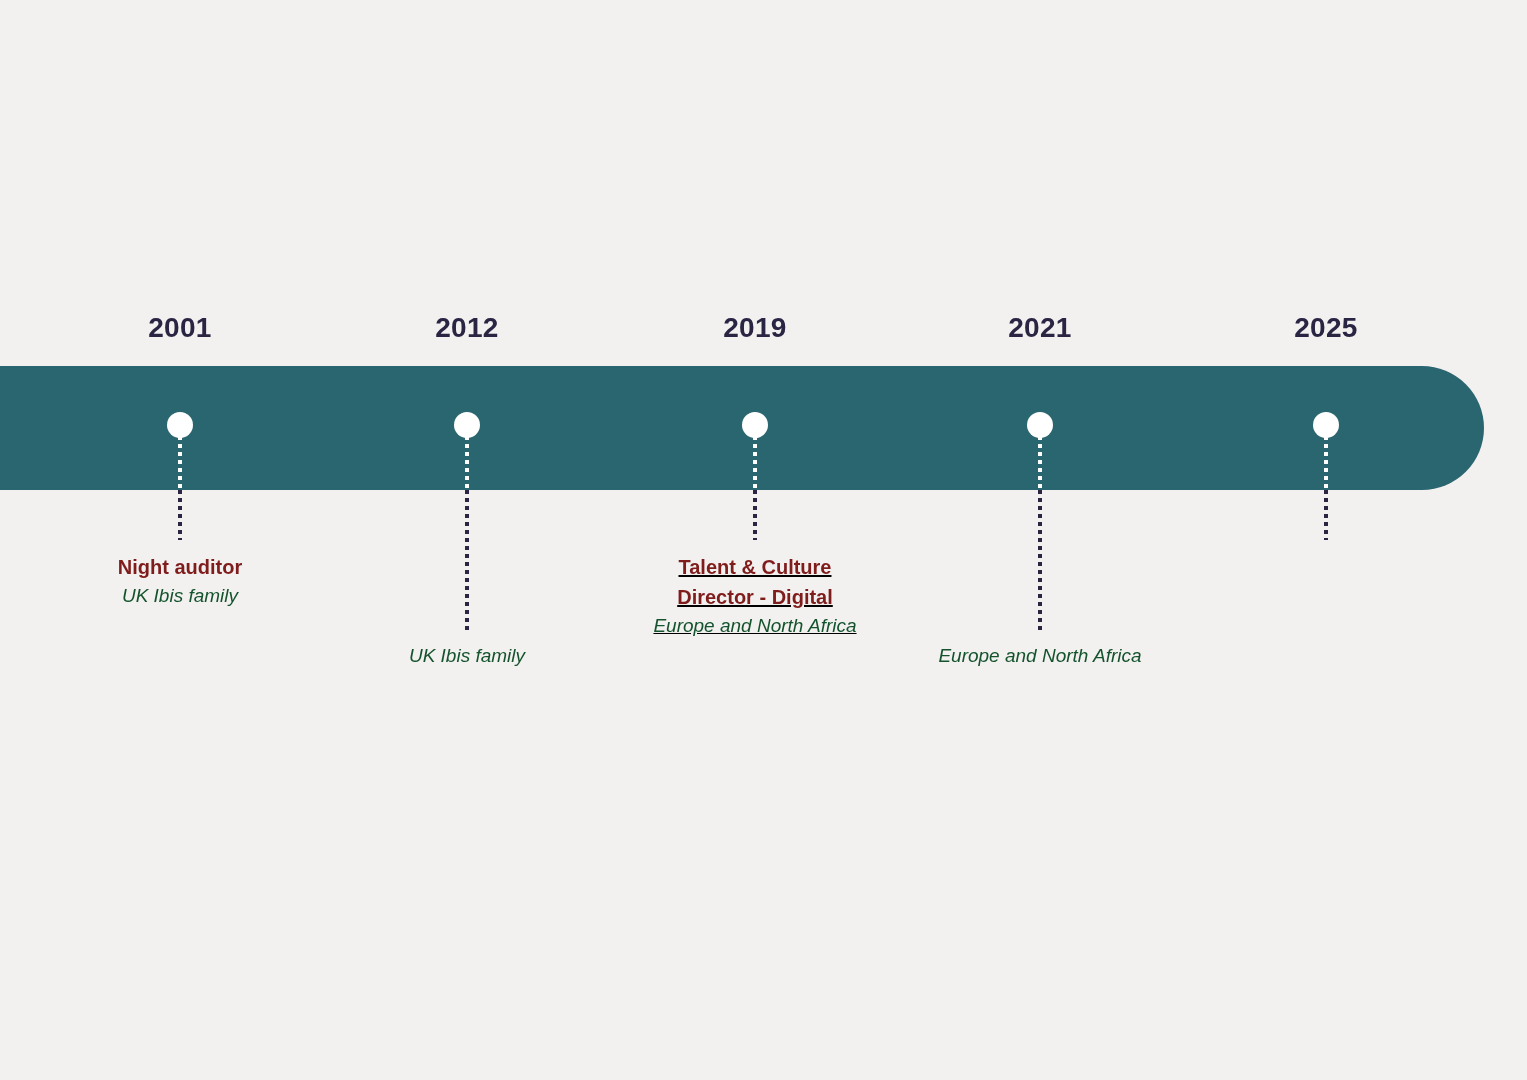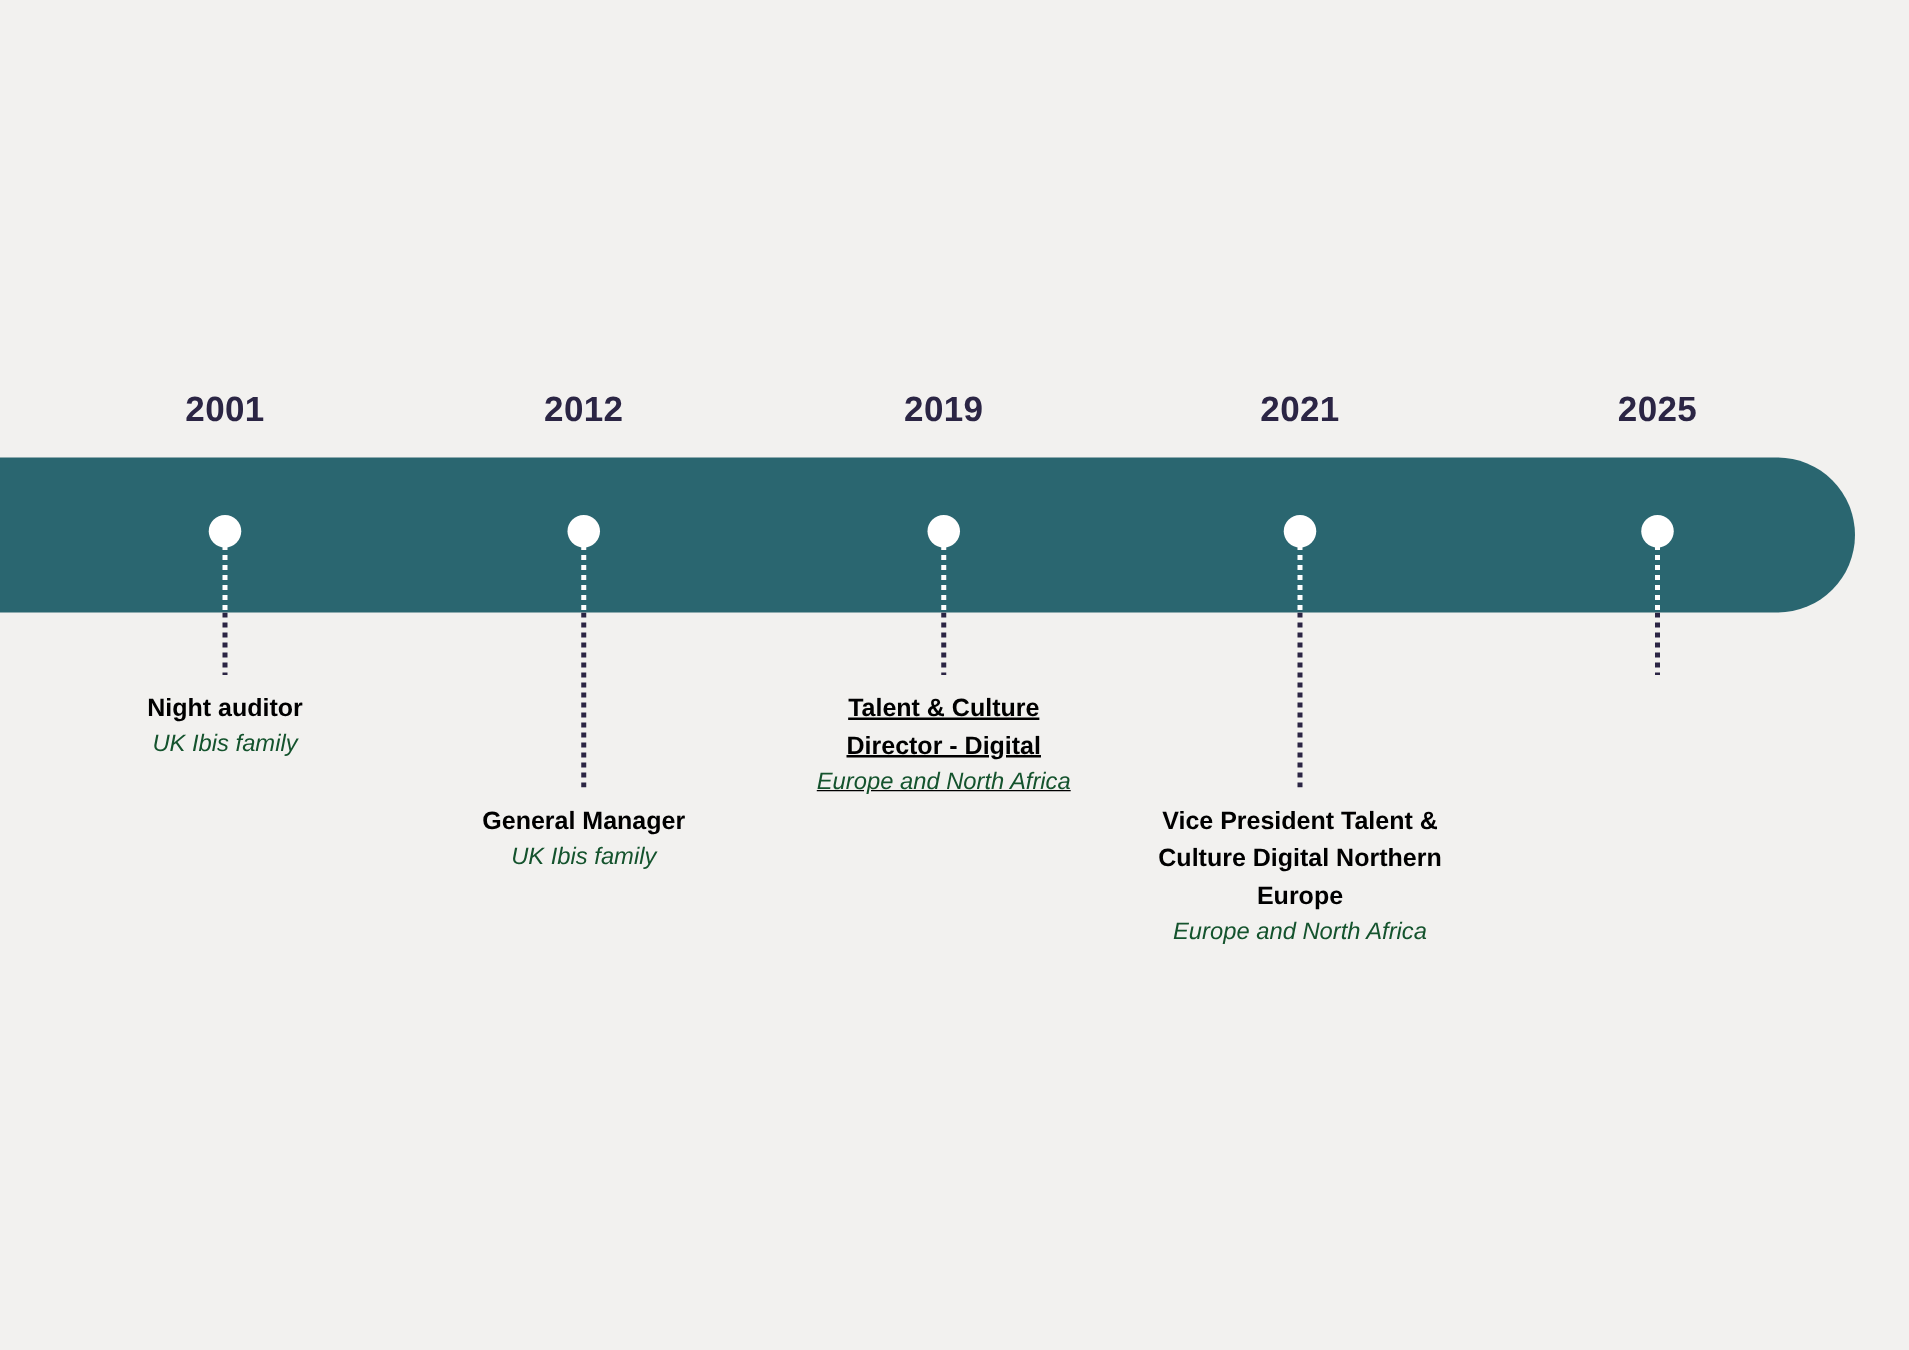--- a/index.html
+++ b/index.html
@@ -95,21 +95,21 @@
   }
 
   .label {
     position: absolute;
     text-align: center;
   }
 
   .label .role {
     font-size: 20px;
     font-weight: bold;
-    color: #000000;
+    color: #7f1d1d;
     line-height: 30px;
     margin: 0;
   }
 
   .label .scope {
     font-size: 19px;
     font-style: italic;
     color: #14532d;
     line-height: 28px;
     margin: 0;
@@ -132,21 +132,20 @@
       <p class="scope">UK Ibis family</p>
     </div>
   </div>
 
   <div class="milestone" style="left:467px;">
     <div class="year">2012</div>
     <div class="dot"></div>
     <div class="connector-in" style="height:54px;"></div>
     <div class="connector-out" style="height:140px;"></div>
     <div class="label" style="left:-120px; top:642px; width:240px;">
-      <p class="role">General Manager</p>
       <p class="scope">UK Ibis family</p>
     </div>
   </div>
 
   <div class="milestone" style="left:755px;">
     <div class="year">2019</div>
     <div class="dot"></div>
     <div class="connector-in" style="height:54px;"></div>
     <div class="connector-out" style="height:50px;"></div>
     <div class="label" style="left:-105px; top:552px; width:210px;text-decoration:underline;">
@@ -154,21 +153,20 @@
       <p class="scope">Europe and North Africa</p>
     </div>
   </div>
 
   <div class="milestone" style="left:1040px;">
     <div class="year">2021</div>
     <div class="dot"></div>
     <div class="connector-in" style="height:54px;"></div>
     <div class="connector-out" style="height:140px;"></div>
     <div class="label" style="left:-140px; top:642px; width:280px;">
-      <p class="role">Vice President Talent &amp; Culture Digital Northern Europe</p>
       <p class="scope">Europe and North Africa</p>
     </div>
   </div>
 
   <div class="milestone" style="left:1326px;">
     <div class="year">2025</div>
     <div class="dot"></div>
     <div class="connector-in" style="height:54px;"></div>
     <div class="connector-out" style="height:50px;"></div>
     <div class="label" style="left:-162px; top:552px; width:324px;">

